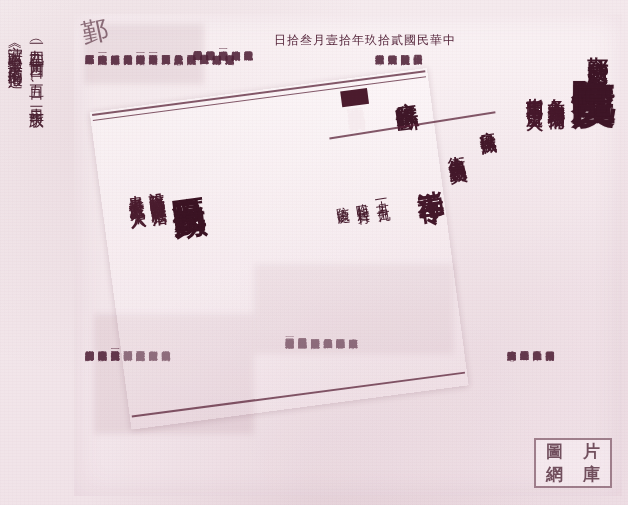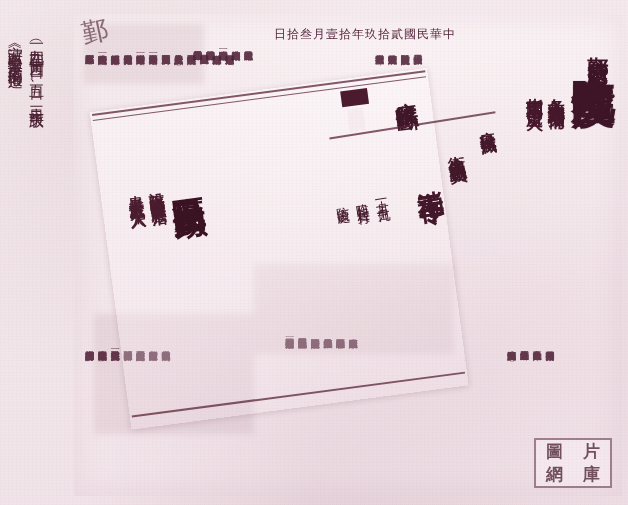--- a/index.html
+++ b/index.html
@@ -76,21 +76,21 @@
     position: absolute;
     inset: 0;
     background:
       linear-gradient(175deg, rgba(255,250,251,0.55) 0%, rgba(250,240,244,0.25) 60%, rgba(245,232,238,0.35) 100%);
     box-shadow: inset 0 0 30px rgba(150,90,115,0.10);
   }
 
   
   #masthead-date {
     position: absolute;
-    top: 12px;
+    top: 18px;
     left: 126px;
     width: 330px;
     text-align: center;
     font-size: 12px;
     letter-spacing: 1px;
     color: #54243a;
     direction: rtl;
     unicode-bidi: bidi-override;
     white-space: nowrap;
   }

